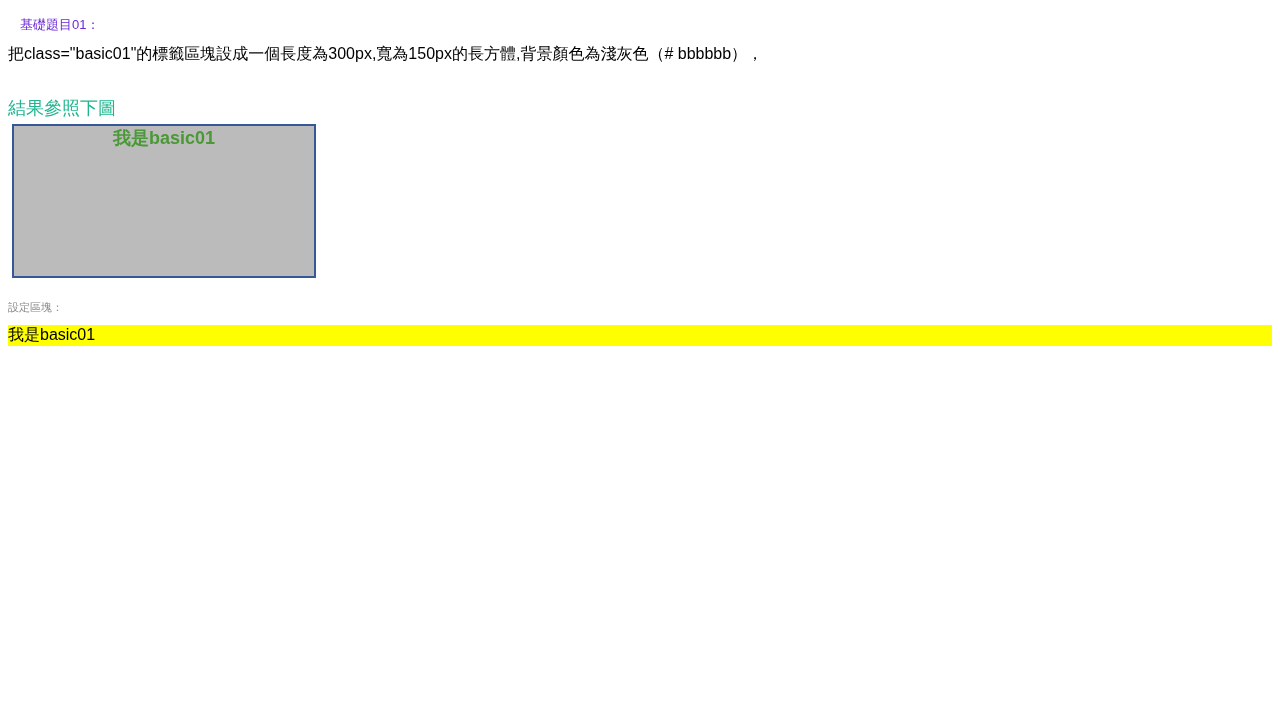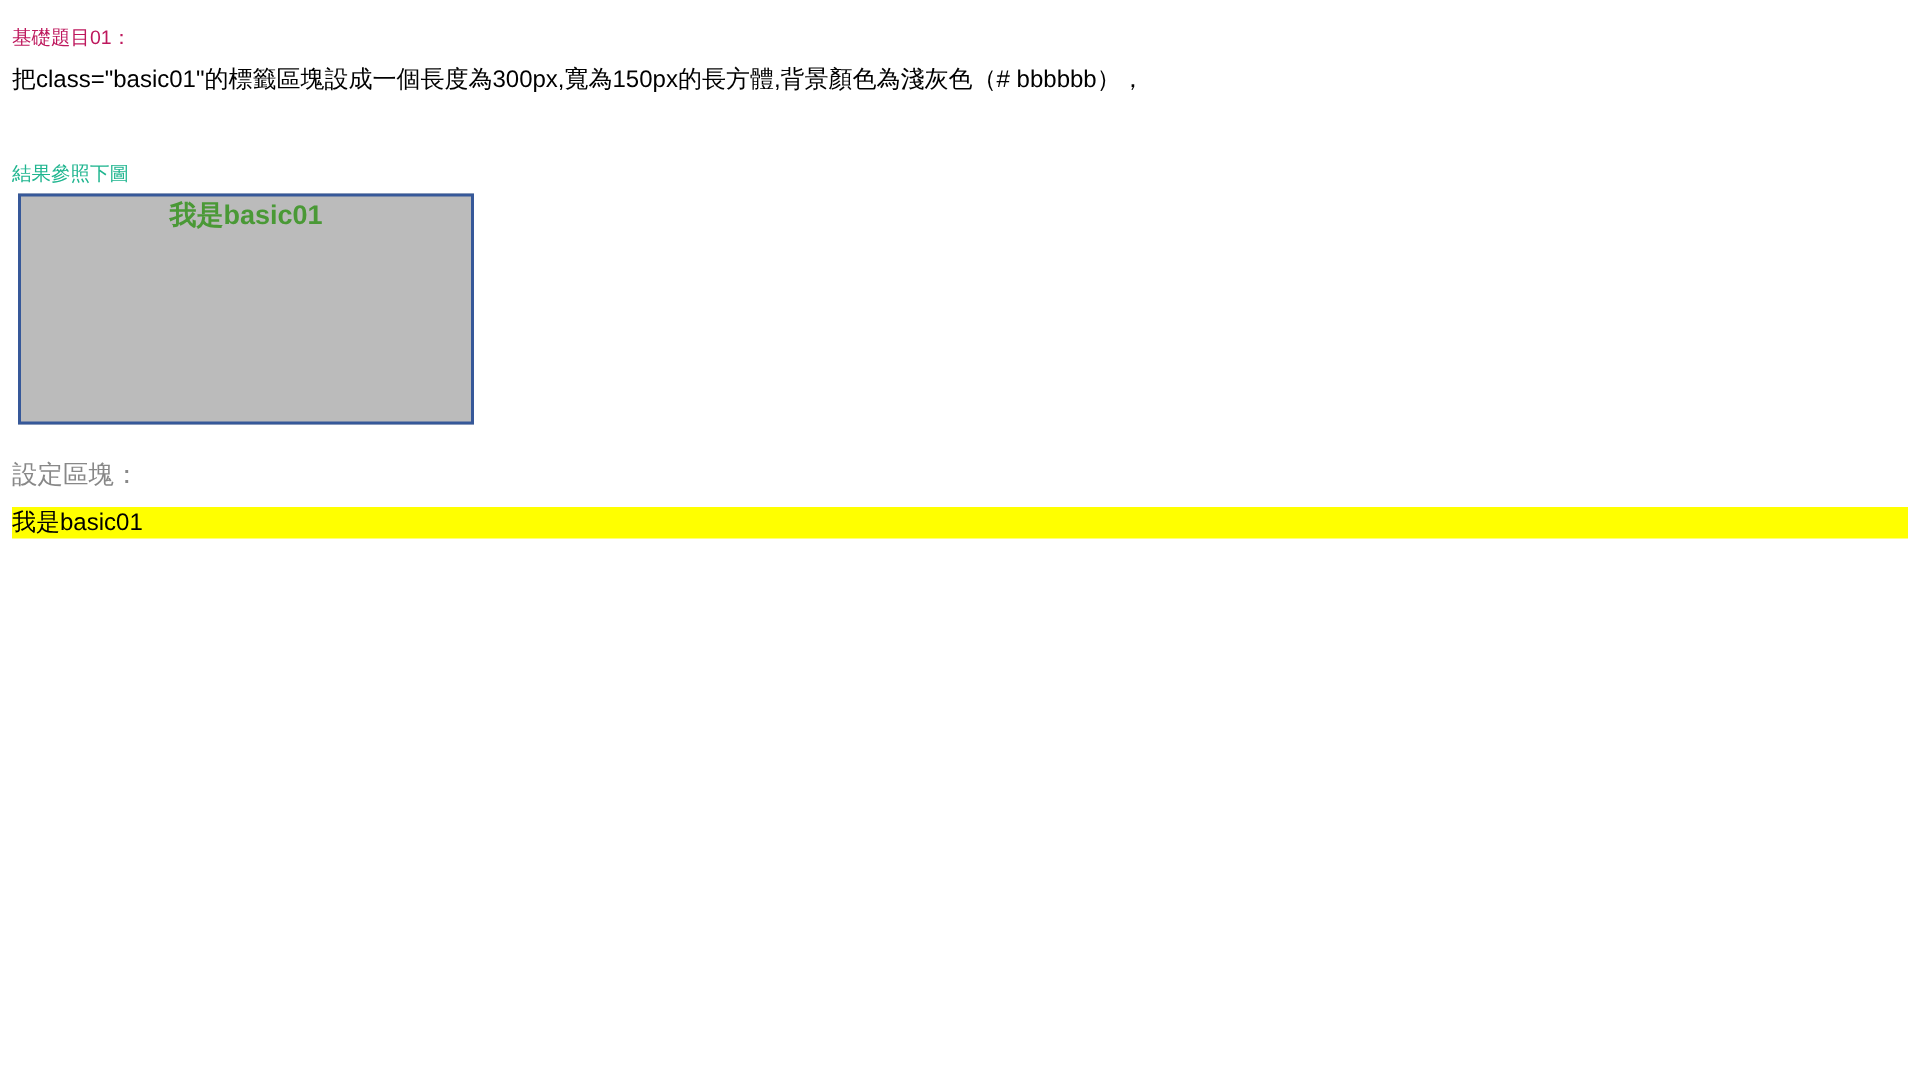--- a/index.html
+++ b/index.html
@@ -5,49 +5,49 @@
   body {
     margin: 0;
     padding: 8px;
     font-family: "PingFang TC", "Microsoft JhengHei", "Heiti TC", sans-serif;
     font-size: 16px;
     color: #000;
     background: #fff;
   }
   .label {
     font-size: 13px;
-    color: #be185d;
-    margin: 8px 0;
+    color: #6d28d9;
+    margin: 8px 12px;
   }
   .desc {
     font-size: 16px;
     color: #000;
     line-height: 1.5;
   }
   .ref-label {
-    font-size: 13px;
+    font-size: 18px;
     color: #1fb58f;
-    margin-top: 17px;
+    margin-top: 6px;
   }
   .example-wrap {
     padding: 4px 0 0 4px;
   }
   .example-box {
     width: 300px;
     height: 150px;
     background: #bbbbbb;
     border: 2px solid #365899;
     text-align: center;
     font-size: 18px;
     color: #4a9936;
     font-weight: bold;
     box-sizing: content-box;
   }
   .setting-label {
-    font-size: 17px;
+    font-size: 11px;
     color: #888;
     margin: 22px 0 10px 0;
   }
   .basic01 {
     background: #ffff00;
     font-size: 16px;
     color: #000;
     width: 100%;
     box-sizing: border-box;
   }

